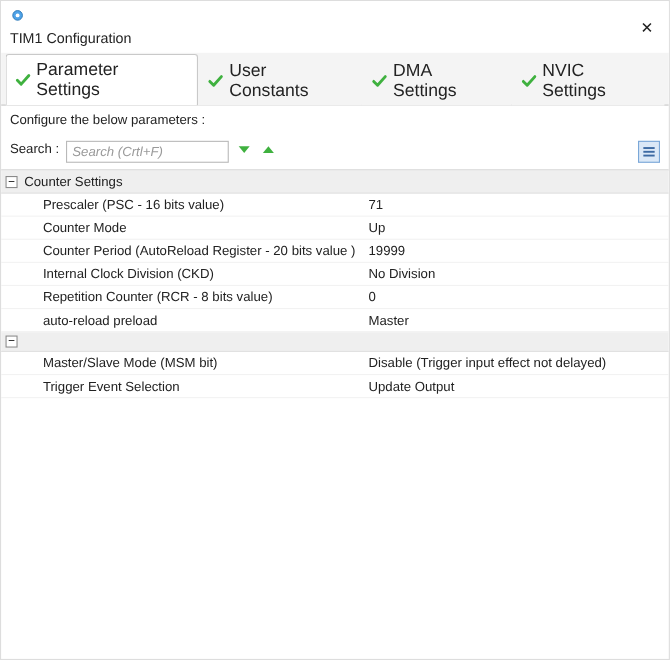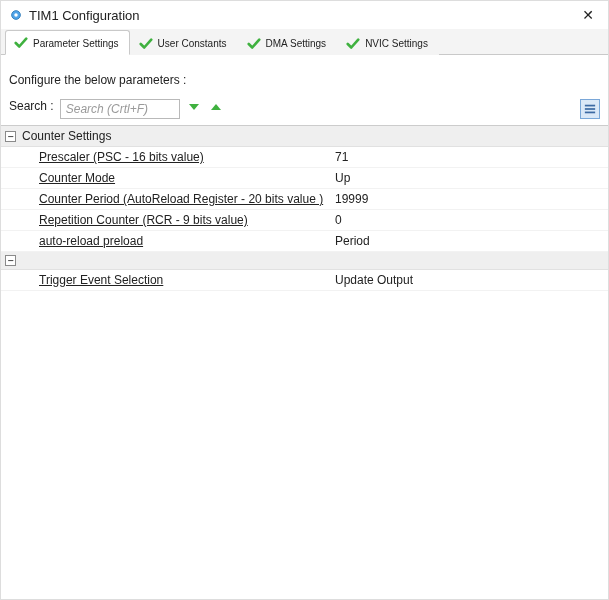--- a/index.html
+++ b/index.html
@@ -17,20 +17,21 @@
     display: flex;
     align-items: center;
     justify-content: space-between;
     padding: 6px 10px 6px 8px;
     background: #fff;
   }
   .title-left {
     display: flex;
     align-items: flex-start;
     gap: 6px;
+    flex-direction: column;
   }
   .app-icon {
     width: 14px; height: 14px;
     display: inline-flex;
     align-items: center; justify-content: center;
   }
   .title-text { font-size: 13px; }
   .close-x { font-size: 14px; padding: 0 4px; cursor: pointer; }
 
   .tabs {
@@ -38,21 +39,21 @@
     border-bottom: 1px solid #c9c9c9;
     padding: 0 4px;
     gap: 0;
     background: #f4f4f4;
   }
   .tab {
     display: flex;
     align-items: center;
     gap: 5px;
     padding: 5px 10px 4px 8px;
-    font-size: 10px;
+    font-size: 16px;
     border: 1px solid transparent;
     border-bottom: none;
     position: relative;
     top: 1px;
     cursor: pointer;
     background: #f4f4f4;
   }
   .tab.active {
     background: #fff;
     border-color: #c9c9c9;
@@ -60,31 +61,30 @@
     border-radius: 3px 3px 0 0;
   }
   .check-icon {
     width: 14px; height: 14px;
     display: inline-flex;
   }
 
   .instruction {
     padding: 6px 8px 8px 8px;
     font-size: 12px;
-    margin-top: 12px;
   }
 
   .search-row {
     display: flex;
     padding: 4px 8px 6px 8px;
     gap: 6px;
   }
   .search-label { font-size: 12px; }
   .search-input {
-    width: 120px;
+    width: 148px;
     font-size: 12px;
     font-style: italic;
     color: #888;
     padding: 2px 5px;
     border: 1px solid #b9b9b9;
     background: #fff;
     height: 20px;
   }
   .search-input::placeholder { color: #9a9a9a; font-style: italic; }
   .arrow-btn {
@@ -130,21 +130,20 @@
   .prop-row {
     display: flex;
     align-items: center;
     padding: 3px 0;
     border-bottom: 1px solid #f2f2f2;
     font-size: 12px;
   }
   .prop-label {
     flex: 0 0 330px;
     padding-left: 38px;
-    text-decoration: underline;
   }
   .prop-value {
     flex: 1;
     padding-left: 4px;
   }
 </style>
 </head>
 <body>
 
 <div class="title-bar">
@@ -233,32 +232,40 @@
     </div>
     <div class="prop-row">
       <span class="prop-label">Counter Mode</span>
       <span class="prop-value">Up</span>
     </div>
     <div class="prop-row">
       <span class="prop-label">Counter Period (AutoReload Register - 20 bits value )</span>
       <span class="prop-value">19999</span>
     </div>
     <div class="prop-row">
-      <span class="prop-label">Repetition Counter (RCR - 9 bits value)</span>
+      <span class="prop-label">Internal Clock Division (CKD)</span>
+      <span class="prop-value">No Division</span>
+    </div>
+    <div class="prop-row">
+      <span class="prop-label">Repetition Counter (RCR - 8 bits value)</span>
       <span class="prop-value">0</span>
     </div>
     <div class="prop-row">
       <span class="prop-label">auto-reload preload</span>
-      <span class="prop-value">Period</span>
+      <span class="prop-value">Master</span>
     </div>
   </div>
 
   <div class="group-header">
     <span class="expander">−</span>
   </div>
   <div class="prop-rows">
     <div class="prop-row">
+      <span class="prop-label">Master/Slave Mode (MSM bit)</span>
+      <span class="prop-value">Disable (Trigger input effect not delayed)</span>
+    </div>
+    <div class="prop-row">
       <span class="prop-label">Trigger Event Selection</span>
       <span class="prop-value">Update Output</span>
     </div>
   </div>
 
 </div>
 
 </body></html>

